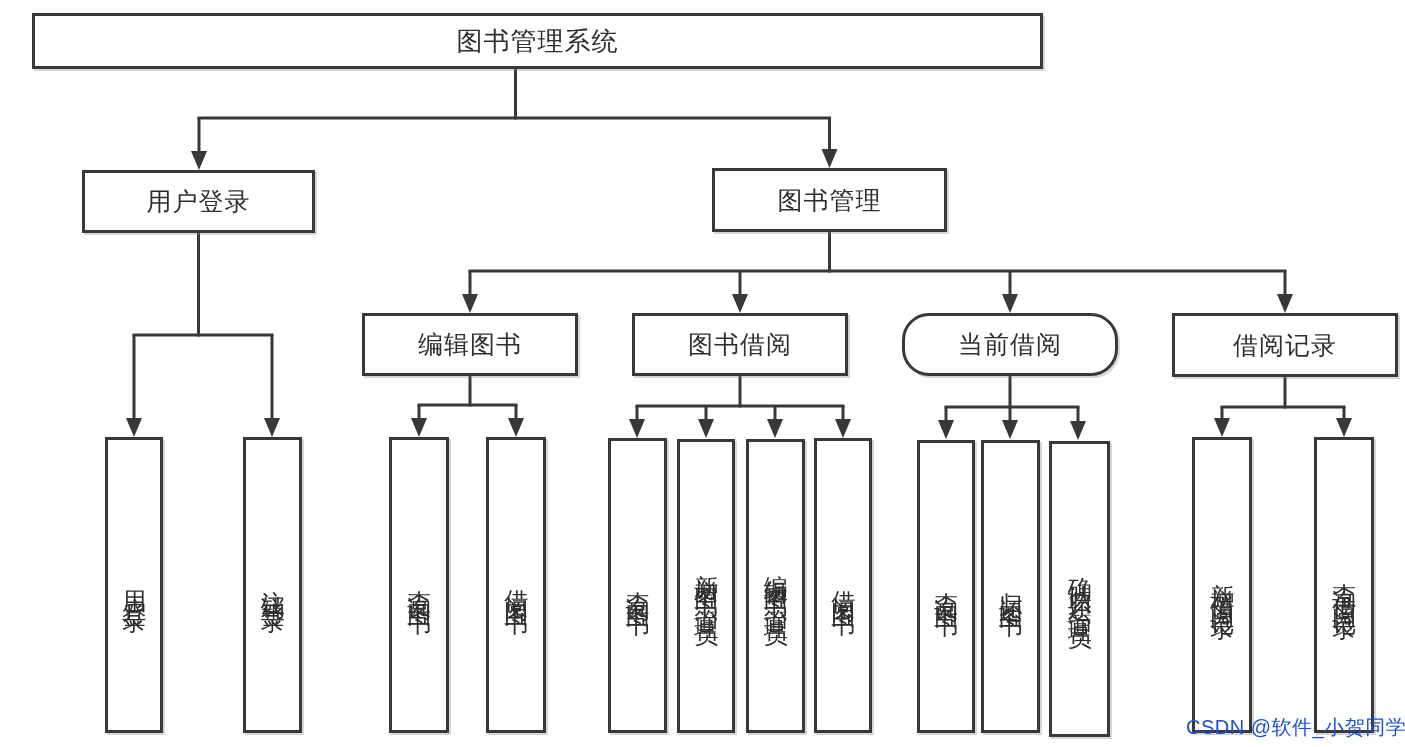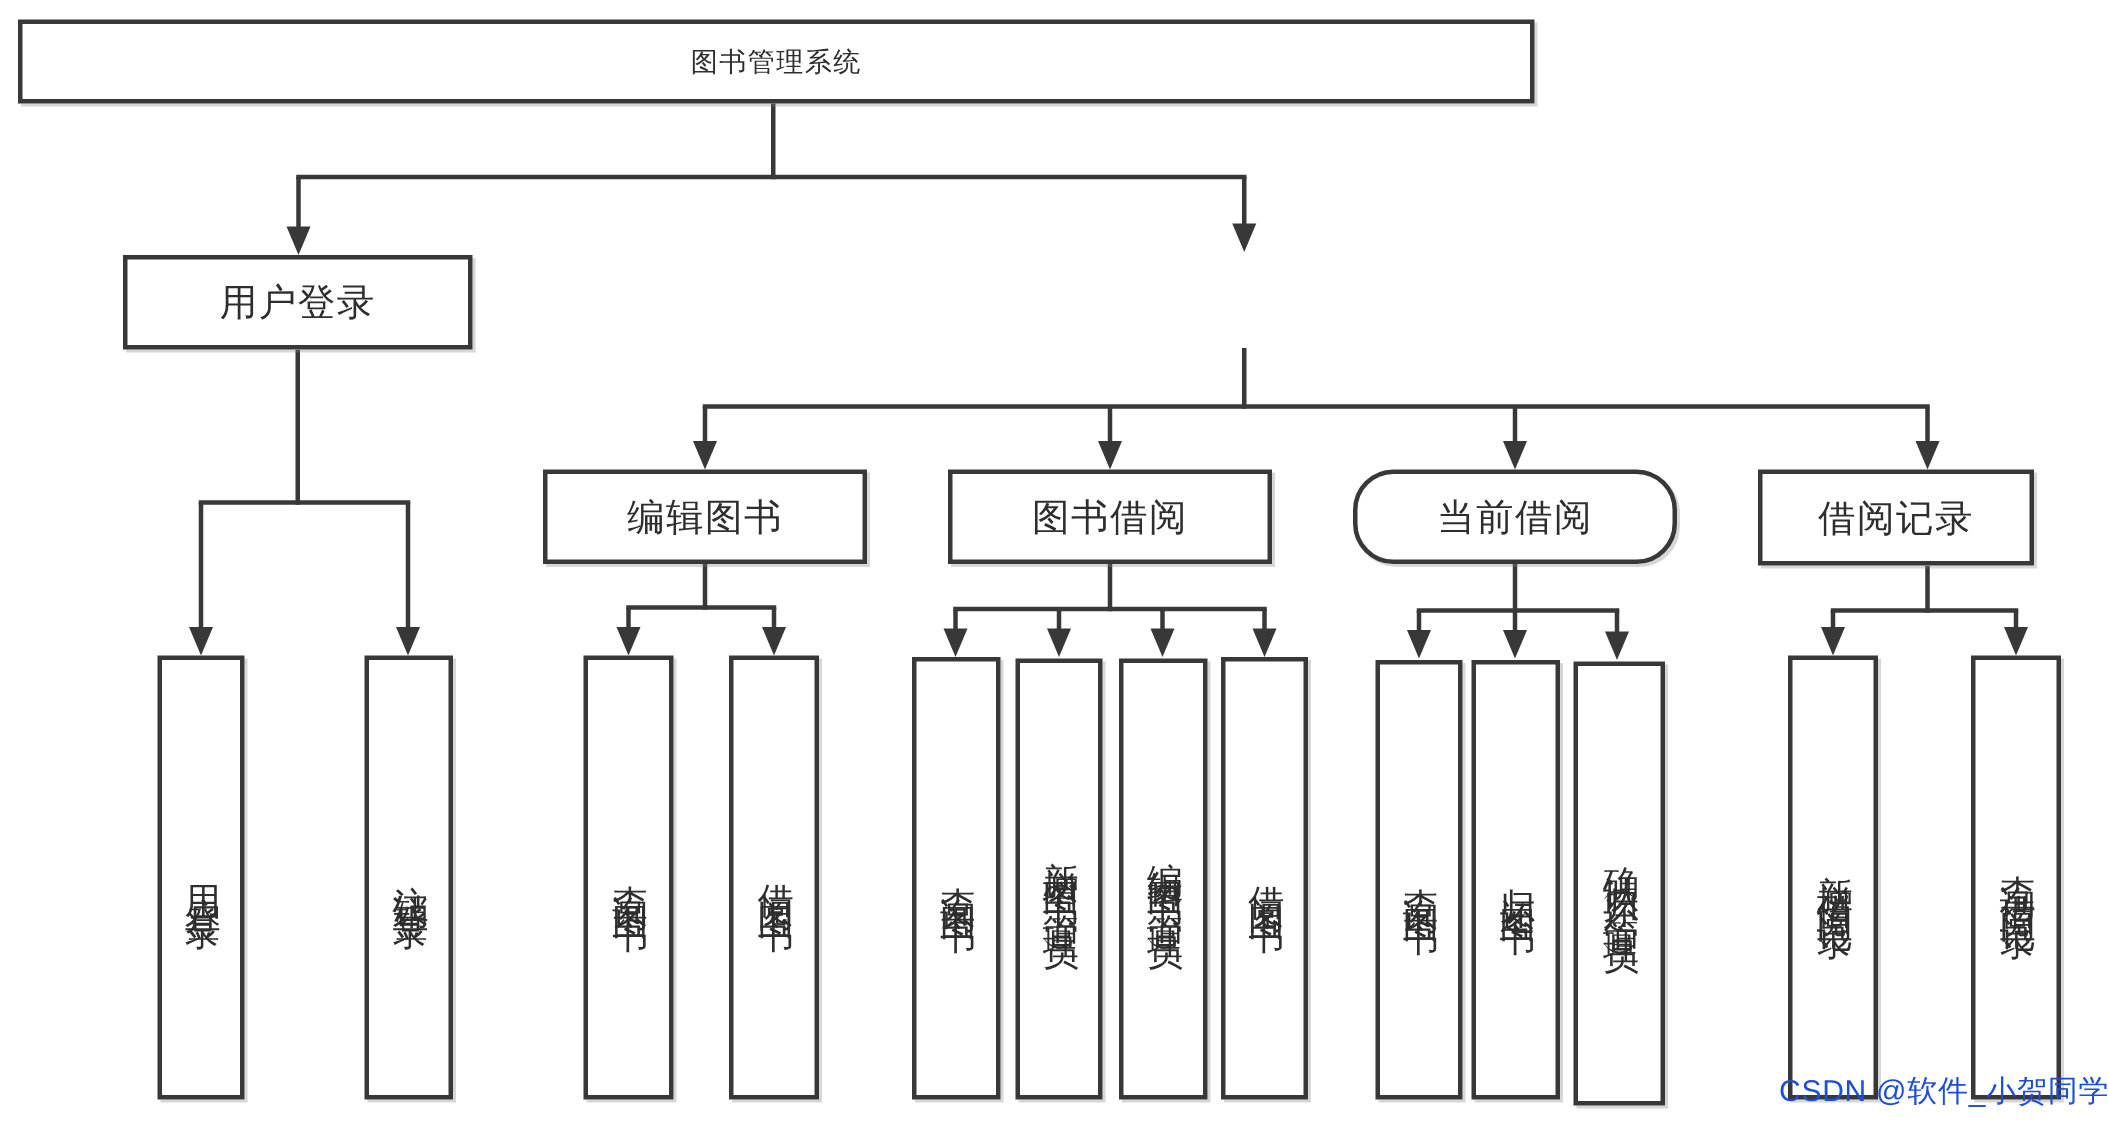--- a/index.html
+++ b/index.html
@@ -9,21 +9,21 @@
   }
   .wires{position:absolute;left:0;top:0;width:1405px;height:747px;}
   .wires line{stroke:#383838;stroke-width:3;}
   .wires polygon{fill:#383838;stroke:none;}
   .box{
     position:absolute;box-sizing:border-box;background:#ffffff;
     border:3px solid #383838;display:flex;align-items:center;justify-content:center;
     color:#2e2e2e;box-shadow:2px 2px 0 rgba(130,130,130,0.32);
   }
   .hbox{font-size:25px;letter-spacing:1px;}
-  .hbox.root{font-size:18px;}
+  .hbox.root{font-size:26px;margin-left:20px;}
   .vbox span{
     writing-mode:vertical-rl;text-orientation:mixed;
     font-size:24px;letter-spacing:7px;line-height:1.1;white-space:nowrap;
   }
   .watermark{
     position:absolute;left:1186px;top:714px;z-index:5;
     font-size:20px;letter-spacing:0.5px;color:#1d4ed8;white-space:nowrap;
   }
 </style>
 </head>
@@ -107,31 +107,34 @@
     </g>
   </svg>
 
   <div class="box hbox root" style="left:12px;top:13px;width:1011px;height:56px;">
     <span>图书管理系统</span>
   </div>
 
   <div class="box hbox" style="left:82px;top:170px;width:233px;height:63px;">
     <span>用户登录</span>
   </div>
+  <div class="box hbox" style="left:712px;top:168px;width:235px;height:64px;">
+    <span>图书管理</span>
+  </div>
 
   <div class="box hbox" style="left:362px;top:313px;width:216px;height:63px;">
     <span>编辑图书</span>
   </div>
   <div class="box hbox" style="left:632px;top:313px;width:216px;height:63px;">
     <span>图书借阅</span>
   </div>
   <div class="box hbox" style="left:902px;top:313px;width:216px;height:63px;border-radius:27px;">
     <span>当前借阅</span>
   </div>
-  <div class="box hbox" style="left:1172px;top:313px;width:184px;height:64px;">
+  <div class="box hbox" style="left:1172px;top:313px;width:226px;height:64px;">
     <span>借阅记录</span>
   </div>
 
   <div class="box vbox" style="left:105px;top:437px;width:58px;height:296px;">
     <span>用户登录</span>
   </div>
   <div class="box vbox" style="left:243px;top:437px;width:59px;height:296px;">
     <span>注销登录</span>
   </div>
 

